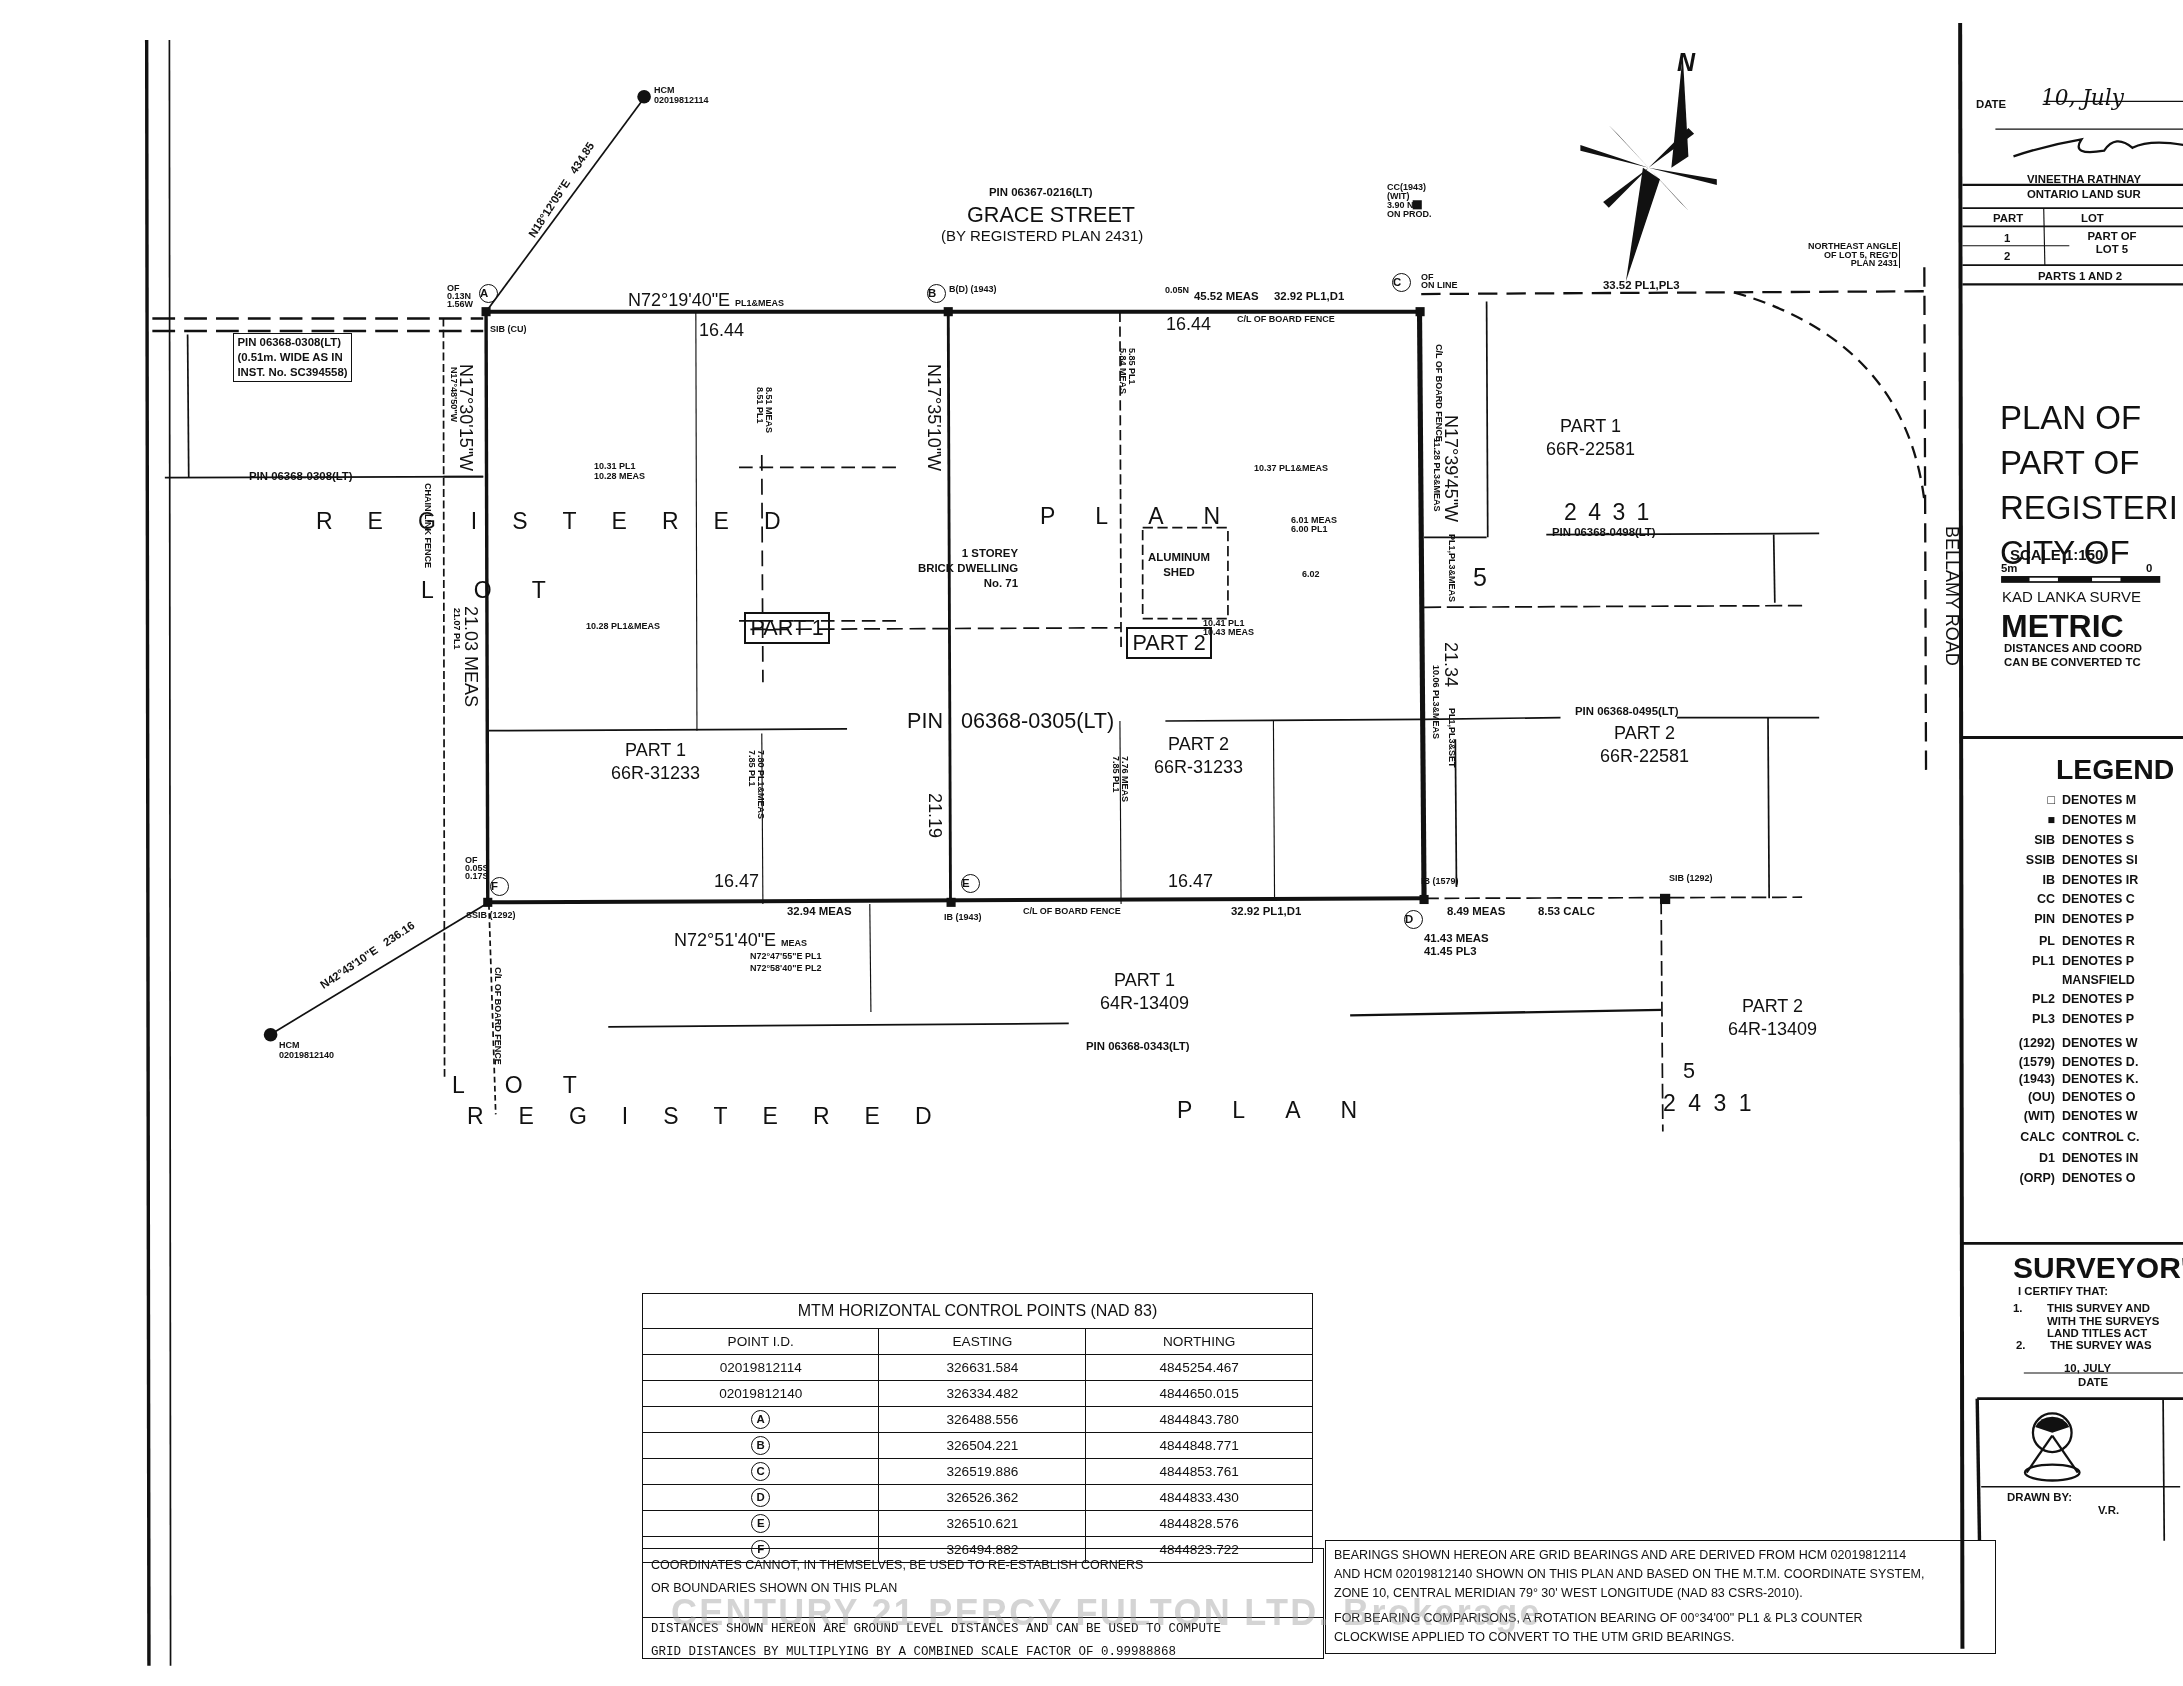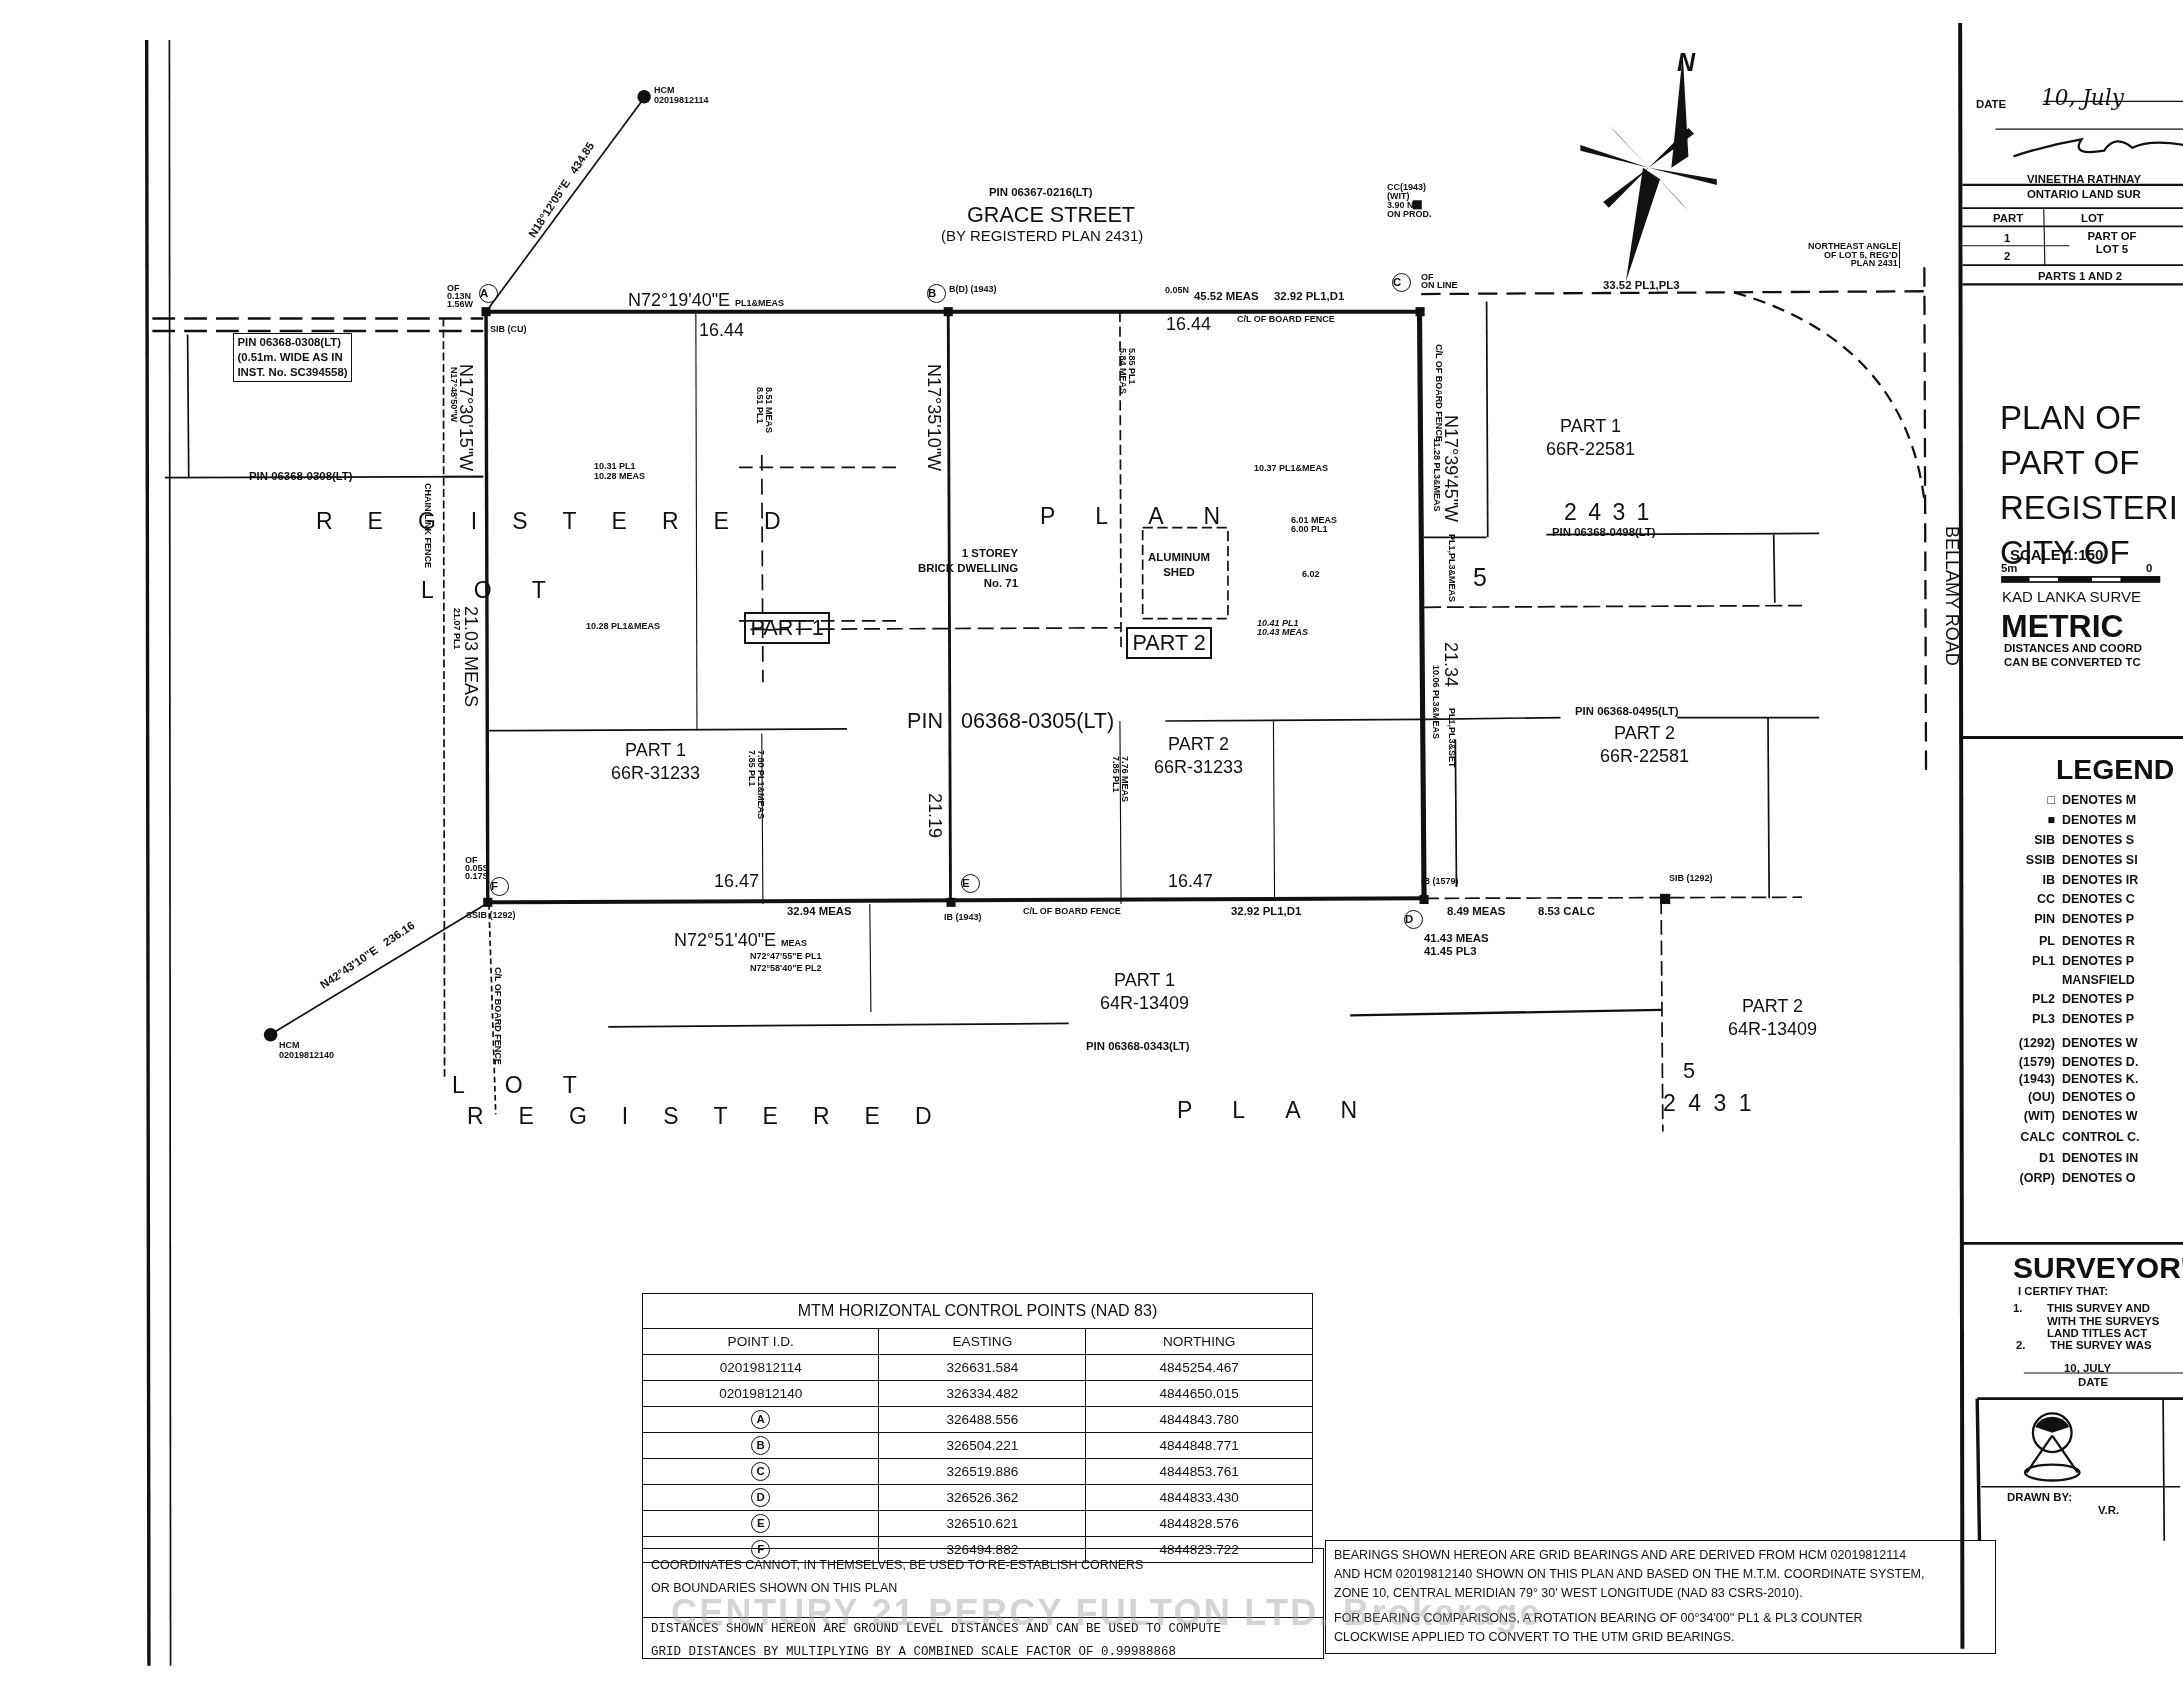--- a/index.html
+++ b/index.html
@@ -239,21 +239,21 @@
   </div>
 <div class="abs t-xs rot90" style="left:765px;top:750px;line-height:9px;">
     <div>7.80 PL1&amp;MEAS</div>
     <div>7.85 PL1</div>
   </div>
 <div class="abs t-xs" style="left:1254px;top:463px;">10.37 PL1&amp;MEAS</div>
 <div class="abs t-xs rot90" style="left:1136px;top:348px;line-height:9px;">
     <div>5.85 PL1</div>
     <div>5.84 MEAS</div>
   </div>
-<div class="abs t-xs" style="left:1257px;top:619px;line-height:9px;font-style:italic;">
+<div class="abs t-xs" style="left:1203px;top:619px;line-height:9px;">
     <div>10.41 PL1</div>
     <div>10.43 MEAS</div>
   </div>
 <div class="abs t-xs rot90" style="left:1129px;top:756px;line-height:9px;">
     <div>7.76 MEAS</div>
     <div>7.85 PL1</div>
   </div>
 <div class="abs t-xs" style="left:1291px;top:516px;line-height:9px;">
     <div>6.01 MEAS</div>
     <div>6.00 PL1</div>

